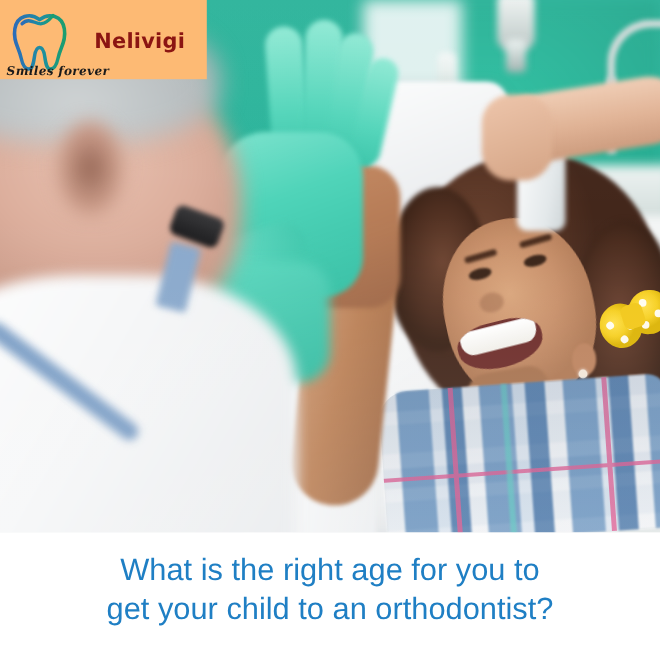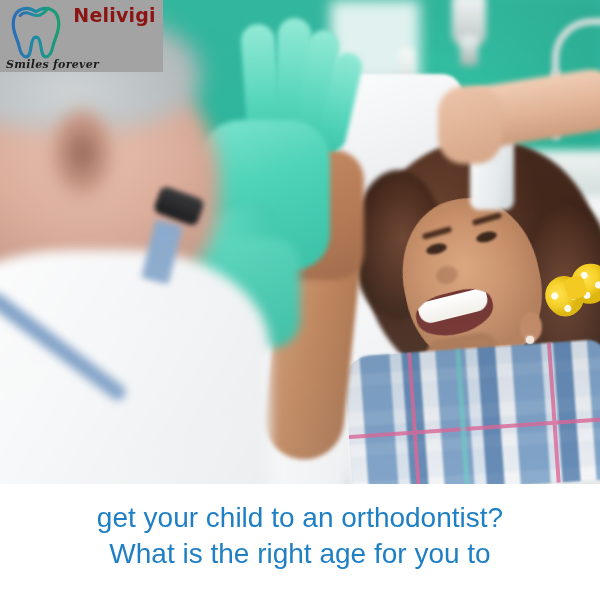--- a/index.html
+++ b/index.html
@@ -488,25 +488,25 @@
     position: absolute;
     left: 0; top: 0; width: 600px; height: 484px;
     background: linear-gradient(180deg, rgba(255,255,255,.04) 0%, rgba(255,255,255,0) 40%, rgba(255,255,255,.12) 100%);
     pointer-events: none;
   }
 
   
   .logo-box {
     position: absolute;
     left: 0; top: 0;
-    width: 163px;
+    width: 188px;
     height: 72px;
-    background: #a3a3a3;
+    background: #fdba74;
     display: flex;
-    align-items: flex-start;
+    align-items: center;
     z-index: 10;
   }
   .logo-mark {
     width: 66px;
     height: 60px;
     flex: 0 0 auto;
     padding-top: 3px;
     padding-left: 6px;
     box-sizing: border-box;
   }
@@ -664,17 +664,17 @@
         <path d="M15 13 C22 6, 28 14, 34 13 C40 12, 43 7, 45 5" fill="none" stroke="url(#toothgrad)" stroke-width="3.2" stroke-linecap="round"></path>
       </svg>
     </div>
     <div class="logo-text">
       <div class="logo-line1">Nelivigi</div>
     </div>
     <div class="tagline">Smiles forever</div>
   </div>
 
   <div class="caption">
+    <div class="caption-line">What is the right age for you to</div>
     <div class="caption-line">get your child to an orthodontist?</div>
-    <div class="caption-line">What is the right age for you to</div>
   </div>
 
 </div>
 
 </body></html>

